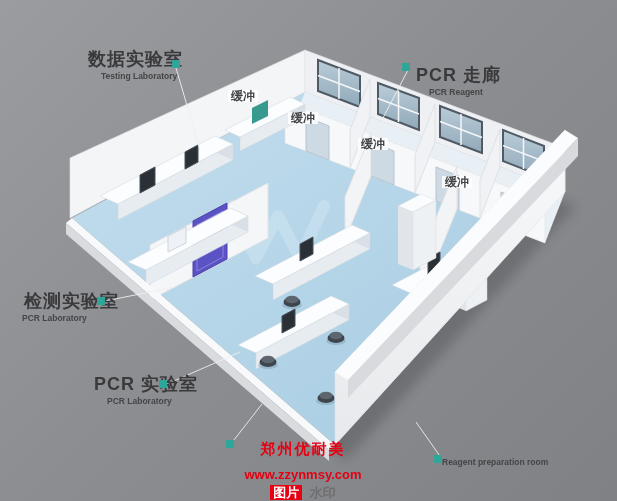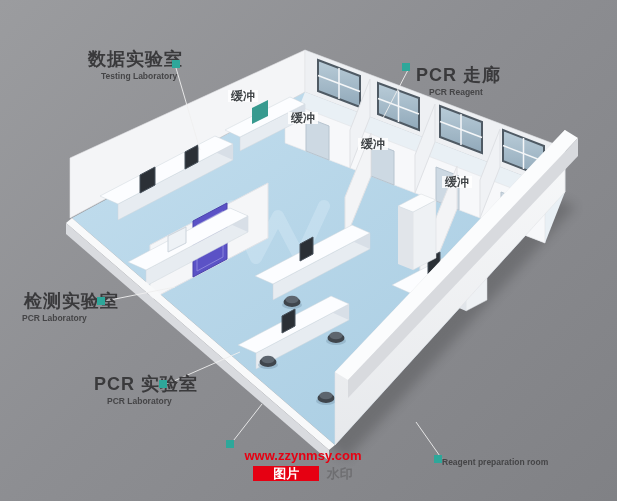--- a/index.html
+++ b/index.html
@@ -17,21 +17,21 @@
   .sq{position:absolute;width:8px;height:8px;background:#2ea79a;}
   .buffer-tag{
     position:absolute;font-size:12px;font-weight:bold;color:#3f4346;
     background:rgba(255,255,255,0.82);padding:1px 3px;line-height:10px;
     white-space:nowrap;
   }
   .wm{position:absolute;left:228px;top:440px;width:150px;text-align:center;z-index:20;}
   .wm-company{font-weight:bold;font-size:15px;color:#e60012;letter-spacing:2px;}
   .wm-site{font-weight:bold;font-size:13px;color:#e60012;margin-top:8px;}
   .wm-tags{margin-top:2px;font-size:13px;font-weight:bold;}
-  .wm-pic{background:#e60012;color:#ffffff;padding:0 20px;}
+  .wm-pic{background:#e60012;color:#ffffff;padding:0 3px;}
   .wm-shui{color:#6e6e71;margin-left:4px;}
 </style>
 </head>
 <body>
 
 <div class="stage">
 
   <svg width="617" height="501" viewBox="0 0 617 501">
     <defs>
       <linearGradient id="floorGrad" x1="0" y1="0" x2="1" y2="1">
@@ -247,20 +247,21 @@
   </div>
 
   <div class="sq" style="left:172px;top:60px"></div>
   <div class="sq" style="left:402px;top:63px"></div>
   <div class="sq" style="left:97px;top:297px"></div>
   <div class="sq" style="left:159px;top:380px"></div>
   <div class="sq" style="left:226px;top:440px"></div>
   <div class="sq" style="left:434px;top:455px"></div>
 
   <div class="wm">
+    <div class="wm-company">郑州优耐美</div>
     <div class="wm-site">www.zzynmsy.com</div>
     <div class="wm-tags">
       <span class="wm-pic">图片</span>
       <span class="wm-shui">水印</span>
     </div>
   </div>
 
 </div>
 
 </body></html>

